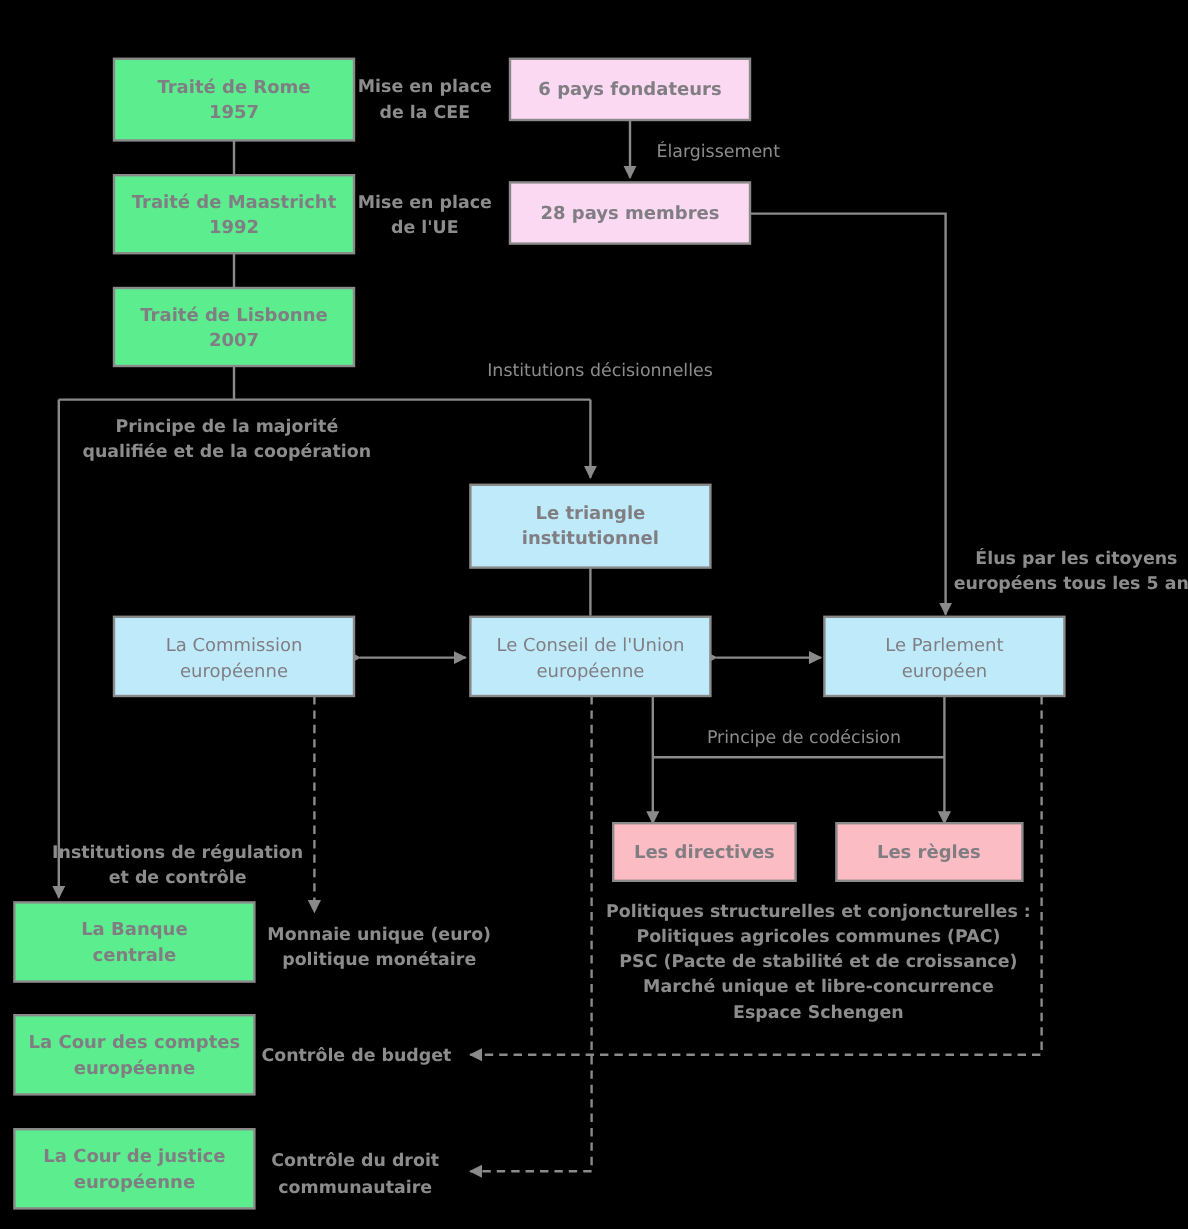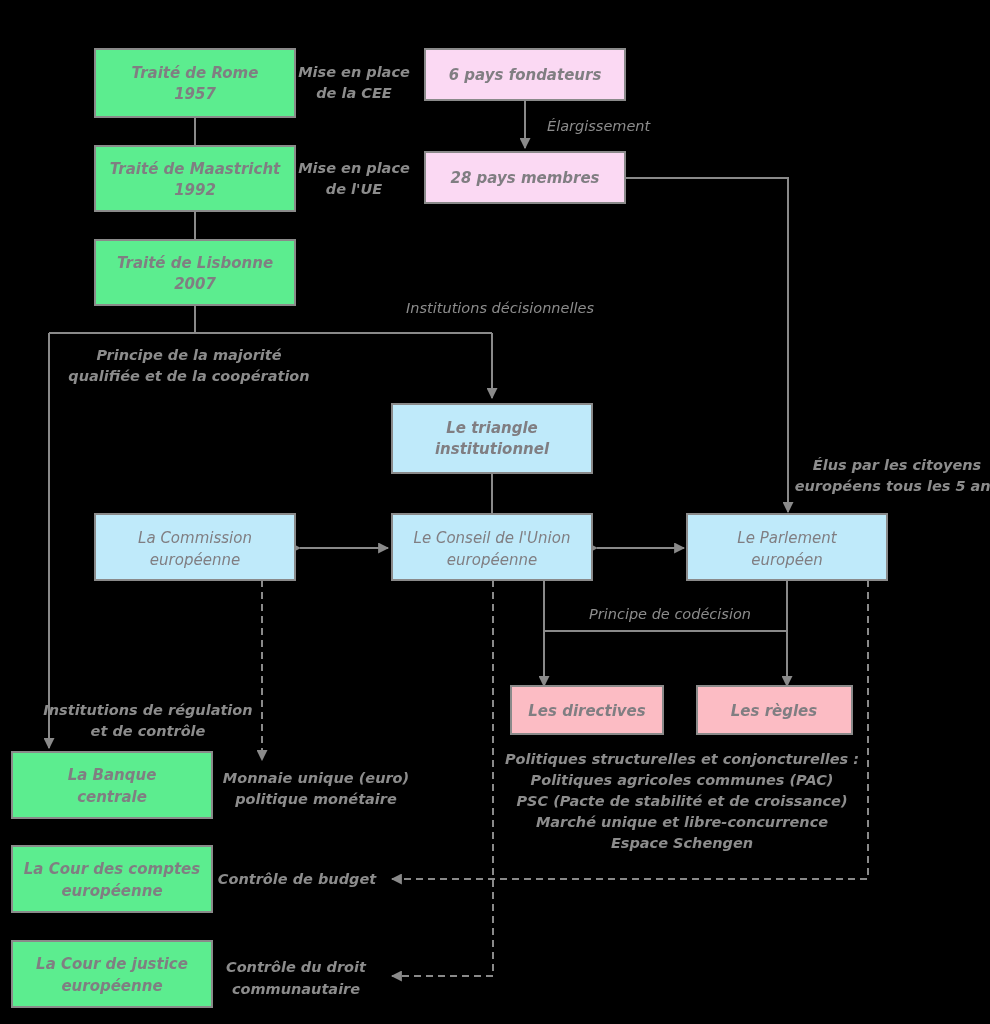--- a/index.html
+++ b/index.html
@@ -12,21 +12,20 @@
     width: 990px;
     height: 1024px;
     overflow: hidden;
     font-family: "DejaVu Sans", sans-serif;
   }
   #diagram-root {
     position: relative;
     width: 990px;
     height: 1024px;
     background: #000000;
-    font-style: italic;
   }
   svg#diagram-svg {
     position: absolute;
     top: 0;
     left: 0;
     width: 990px;
     height: 1024px;
     display: block;
   }
   .node-rect {

